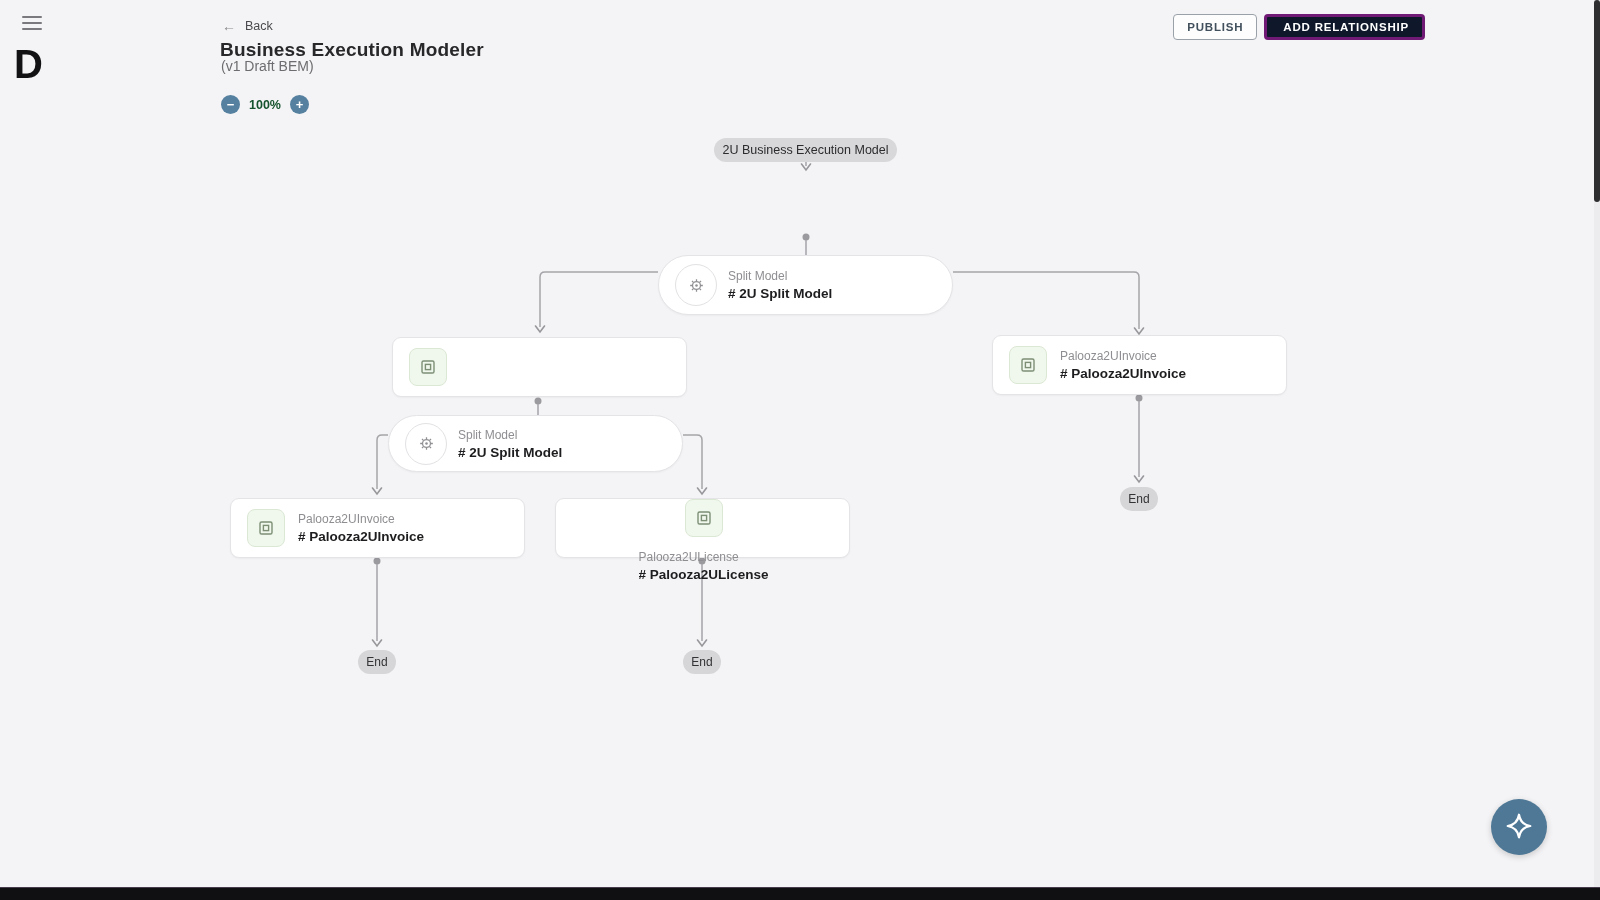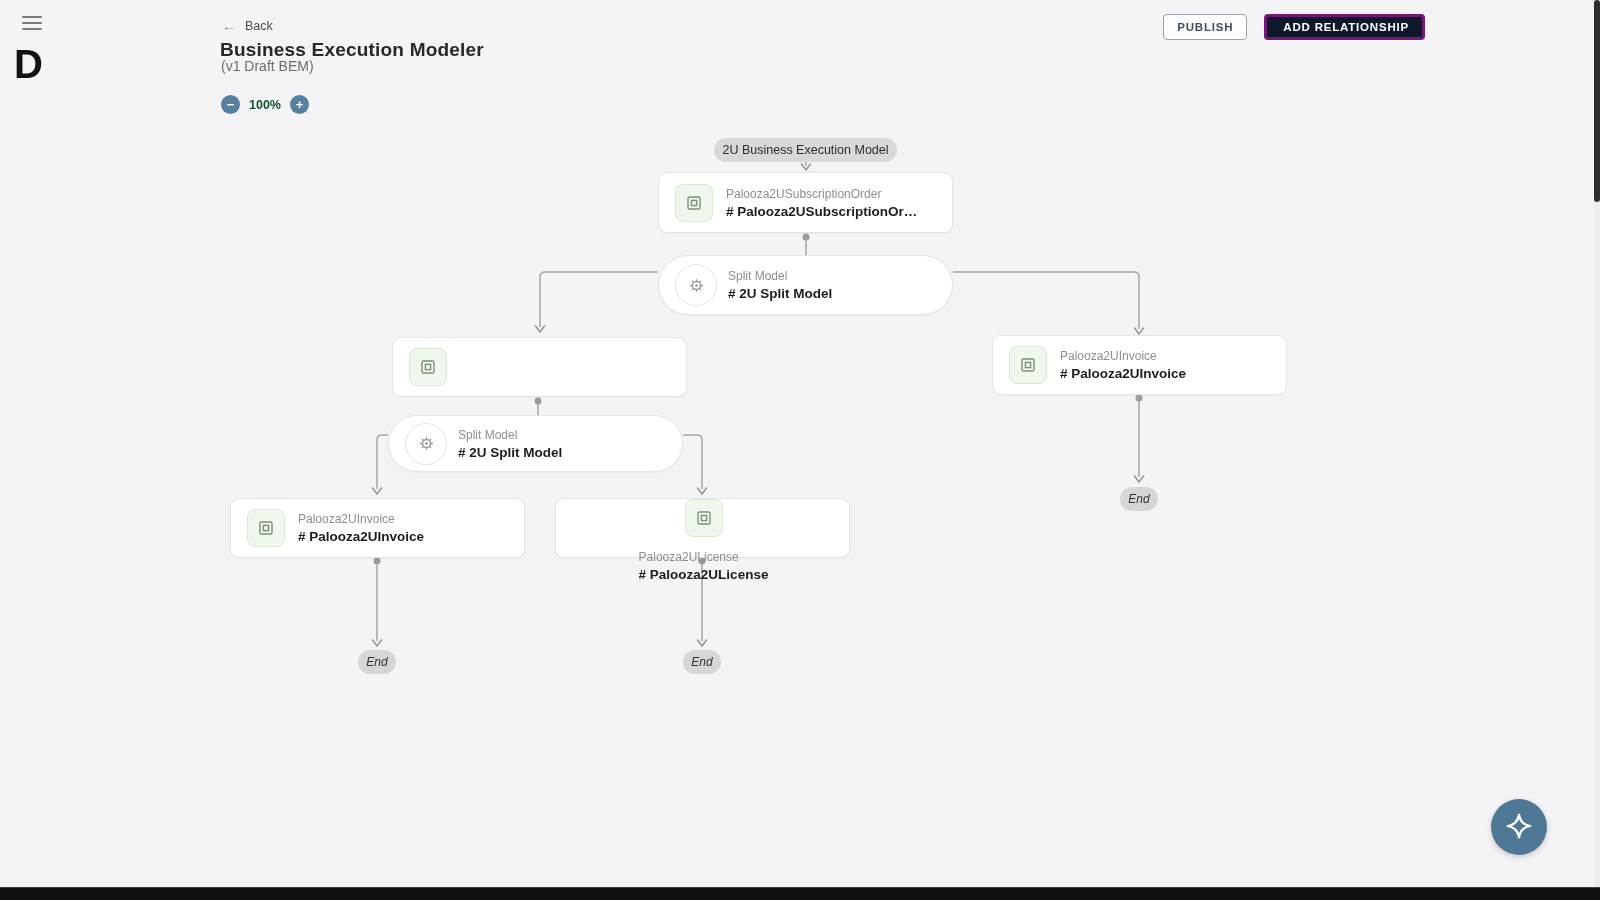--- a/index.html
+++ b/index.html
@@ -27,21 +27,21 @@
   .page-title { position:absolute; left:220px; top:39px; font-size:19px; font-weight:700;
     color:#28282b; letter-spacing:0.2px; }
   .page-subtitle { position:absolute; left:221px; top:58px; font-size:14px; color:#6d6d71; }
 
   .zoom-row { position:absolute; left:221px; top:95px; display:flex; align-items:center; gap:9px; }
   .zoom-btn { width:19px; height:19px; border-radius:50%; background:#55809f; border:none;
     color:#ffffff; font-size:13px; font-weight:700; line-height:17px; text-align:center;
     cursor:pointer; padding:0; display:flex; align-items:center; justify-content:center; }
   .zoom-level { font-size:12.5px; font-weight:600; color:#14532d; }
 
-  .top-buttons { position:absolute; right:175px; top:14px; display:flex; gap:17px; }
+  .top-buttons { position:absolute; right:175px; top:14px; display:flex; gap:7px; }
   .btn { height:26px; border-radius:4px; font-family:"Liberation Sans",sans-serif;
     font-size:11.5px; font-weight:700; letter-spacing:0.8px; cursor:pointer;
     display:flex; align-items:center; padding:0 13px; }
   .btn-outline { background:#fdfdfd; border:1px solid #9aa1a8; color:#41505c; }
   .btn-fill { background:#0f172a; border:3px solid #701a75; color:#ffffff;padding-left:16px; }
 
   
   .canvas { position:absolute; inset:0; }
   svg.connectors { position:absolute; left:0; top:0; pointer-events:none; }
   .conn { stroke:#a5a5a9; stroke-width:1.5; fill:none; }
@@ -63,21 +63,21 @@
   .node-name { font-size:13.5px; font-weight:700; color:#1d1d1f; white-space:nowrap; overflow:hidden; }
 
   .split-node { position:absolute; width:295px; height:60px; background:#ffffff;
     border:1px solid #e4e4e7; border-radius:30px; display:flex; align-items:center;
     padding:0 14px 0 16px; gap:11px; box-shadow:0 1px 2px rgba(0,0,0,0.04); cursor:pointer; }
   .split-circle { width:42px; height:42px; border-radius:50%; background:#ffffff;
     border:1px solid #e2e2e5; display:flex; align-items:center; justify-content:center; flex:none; }
 
   .end-pill { position:absolute; width:38px; height:24px; background:#d6d6d9;
     border-radius:12px; display:flex; align-items:center; justify-content:center;
-    font-size:12px; color:#333336;font-style:italic; }
+    font-size:12px; color:#333336; }
 
   
   .fab { position:absolute; left:1491px; top:799px; width:56px; height:56px; border-radius:50%;
     background:#4e7896; border:none; display:flex; align-items:center; justify-content:center;
     cursor:pointer; box-shadow:0 2px 6px rgba(0,0,0,0.18); }
 
   .bottom-bar { position:absolute; left:0; bottom:0; width:1600px; height:13px;
     background:#101012; border-top:1px solid #463b4a; }
 
   .scrollbar-track { position:absolute; right:0; top:0; width:6px; height:887px; background:#ececef; }
@@ -166,32 +166,20 @@
 
     <g>
       <circle class="dot" cx="1139" cy="398" r="3.5"></circle>
       <path class="conn" d="M1139,401 L1139,477"></path>
       <path class="arrowtip" d="M1134.5,476 L1139,482 L1143.5,476"></path>
     </g>
   </svg>
 
   <div class="root-pill">2U Business Execution Model</div>
 
-  <div class="entity-node" style="left:658px; top:172px; height:61px;">
-    <div class="entity-tile">
-      <svg width="18" height="18" viewBox="0 0 18 18">
-          <rect x="3" y="3" width="12" height="12" rx="1.6" fill="none" stroke="#7c8f74" stroke-width="1.4"></rect>
-          <rect x="6.4" y="6.4" width="5.2" height="5.2" fill="none" stroke="#7c8f74" stroke-width="1.4"></rect>
-        </svg>
-    </div>
-    <div class="node-texts">
-      <span class="node-type">Palooza2USubscriptionOrder</span>
-      <span class="node-name"># Palooza2USubscriptionOr…</span>
-    </div>
-  </div>
 
   <div class="split-node" style="left:658px; top:255px;">
     <div class="split-circle">
       <svg width="19" height="19" viewBox="0 0 24 24" fill="none" stroke="#909094" stroke-width="1.6">
         <circle cx="12" cy="12" r="5"></circle>
         <circle cx="12" cy="12" r="1.6" fill="#909094" stroke="none"></circle>
         <path d="M17.5,12 L20,12 M15.9,15.9 L17.7,17.7 M12,17.5 L12,20 M8.1,15.9 L6.3,17.7 M6.5,12 L4,12 M8.1,8.1 L6.3,6.3 M12,6.5 L12,4 M15.9,8.1 L17.7,6.3"></path>
       </svg>
     </div>
     <div class="node-texts">

